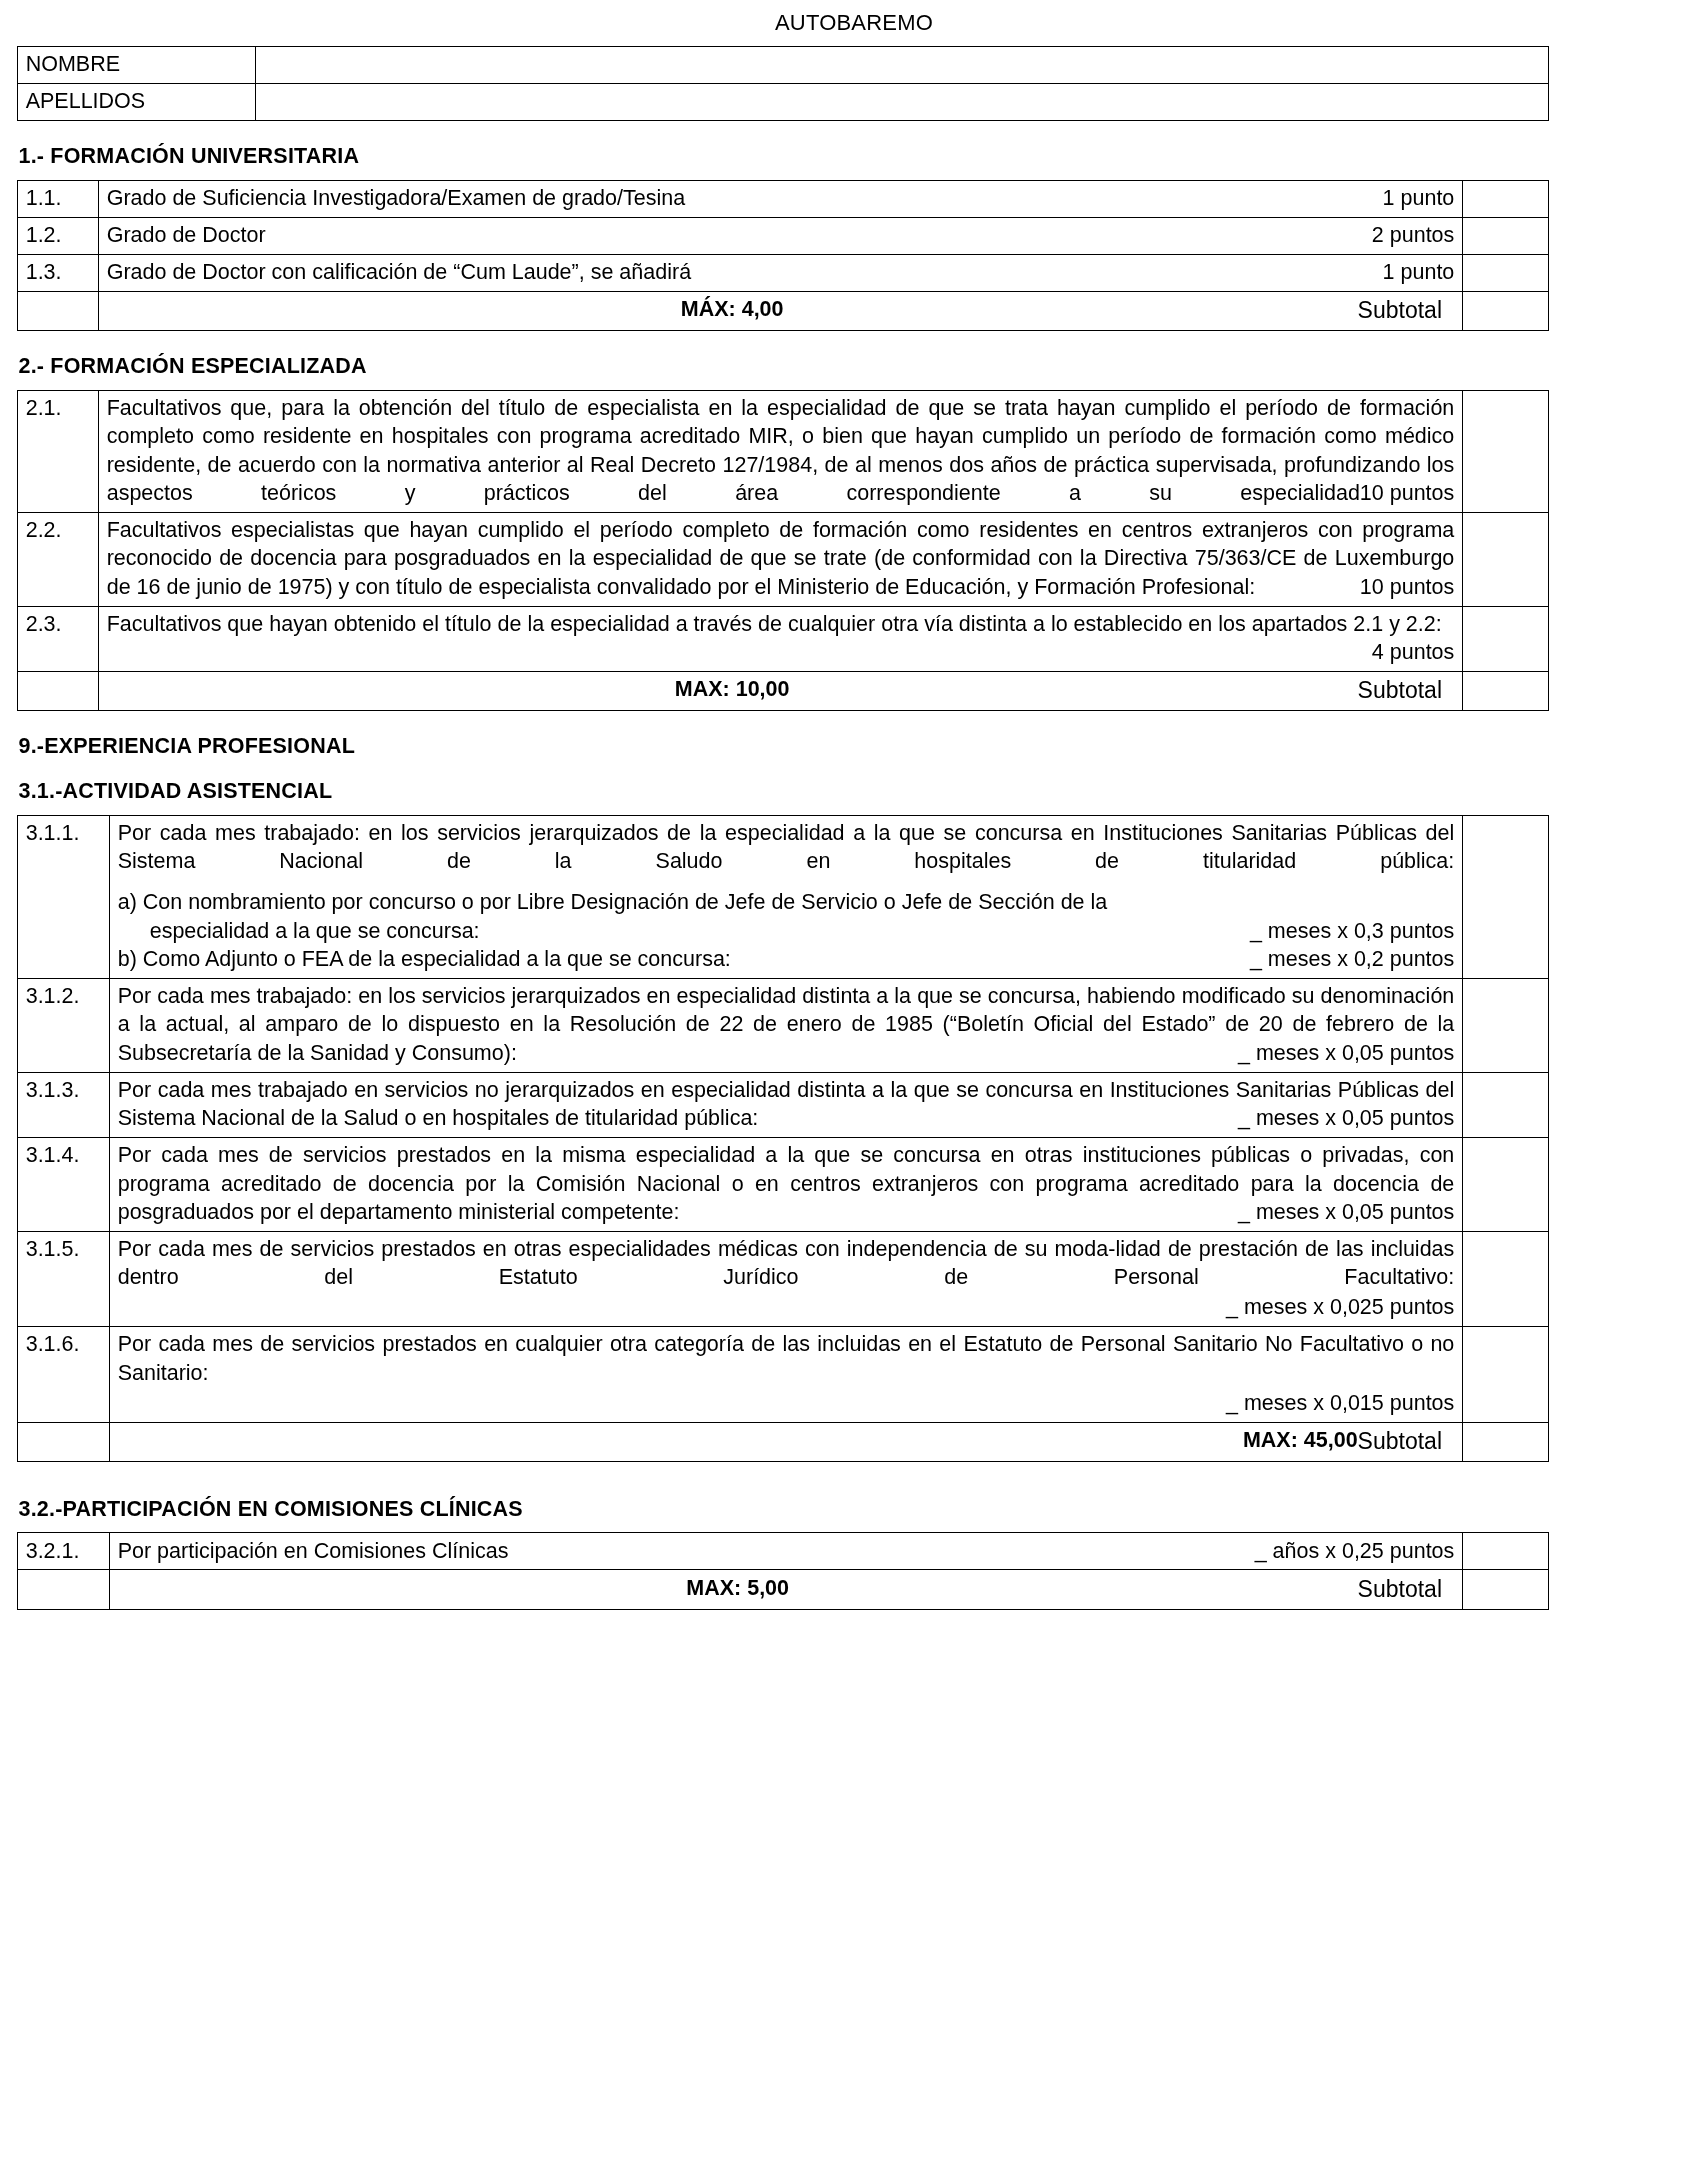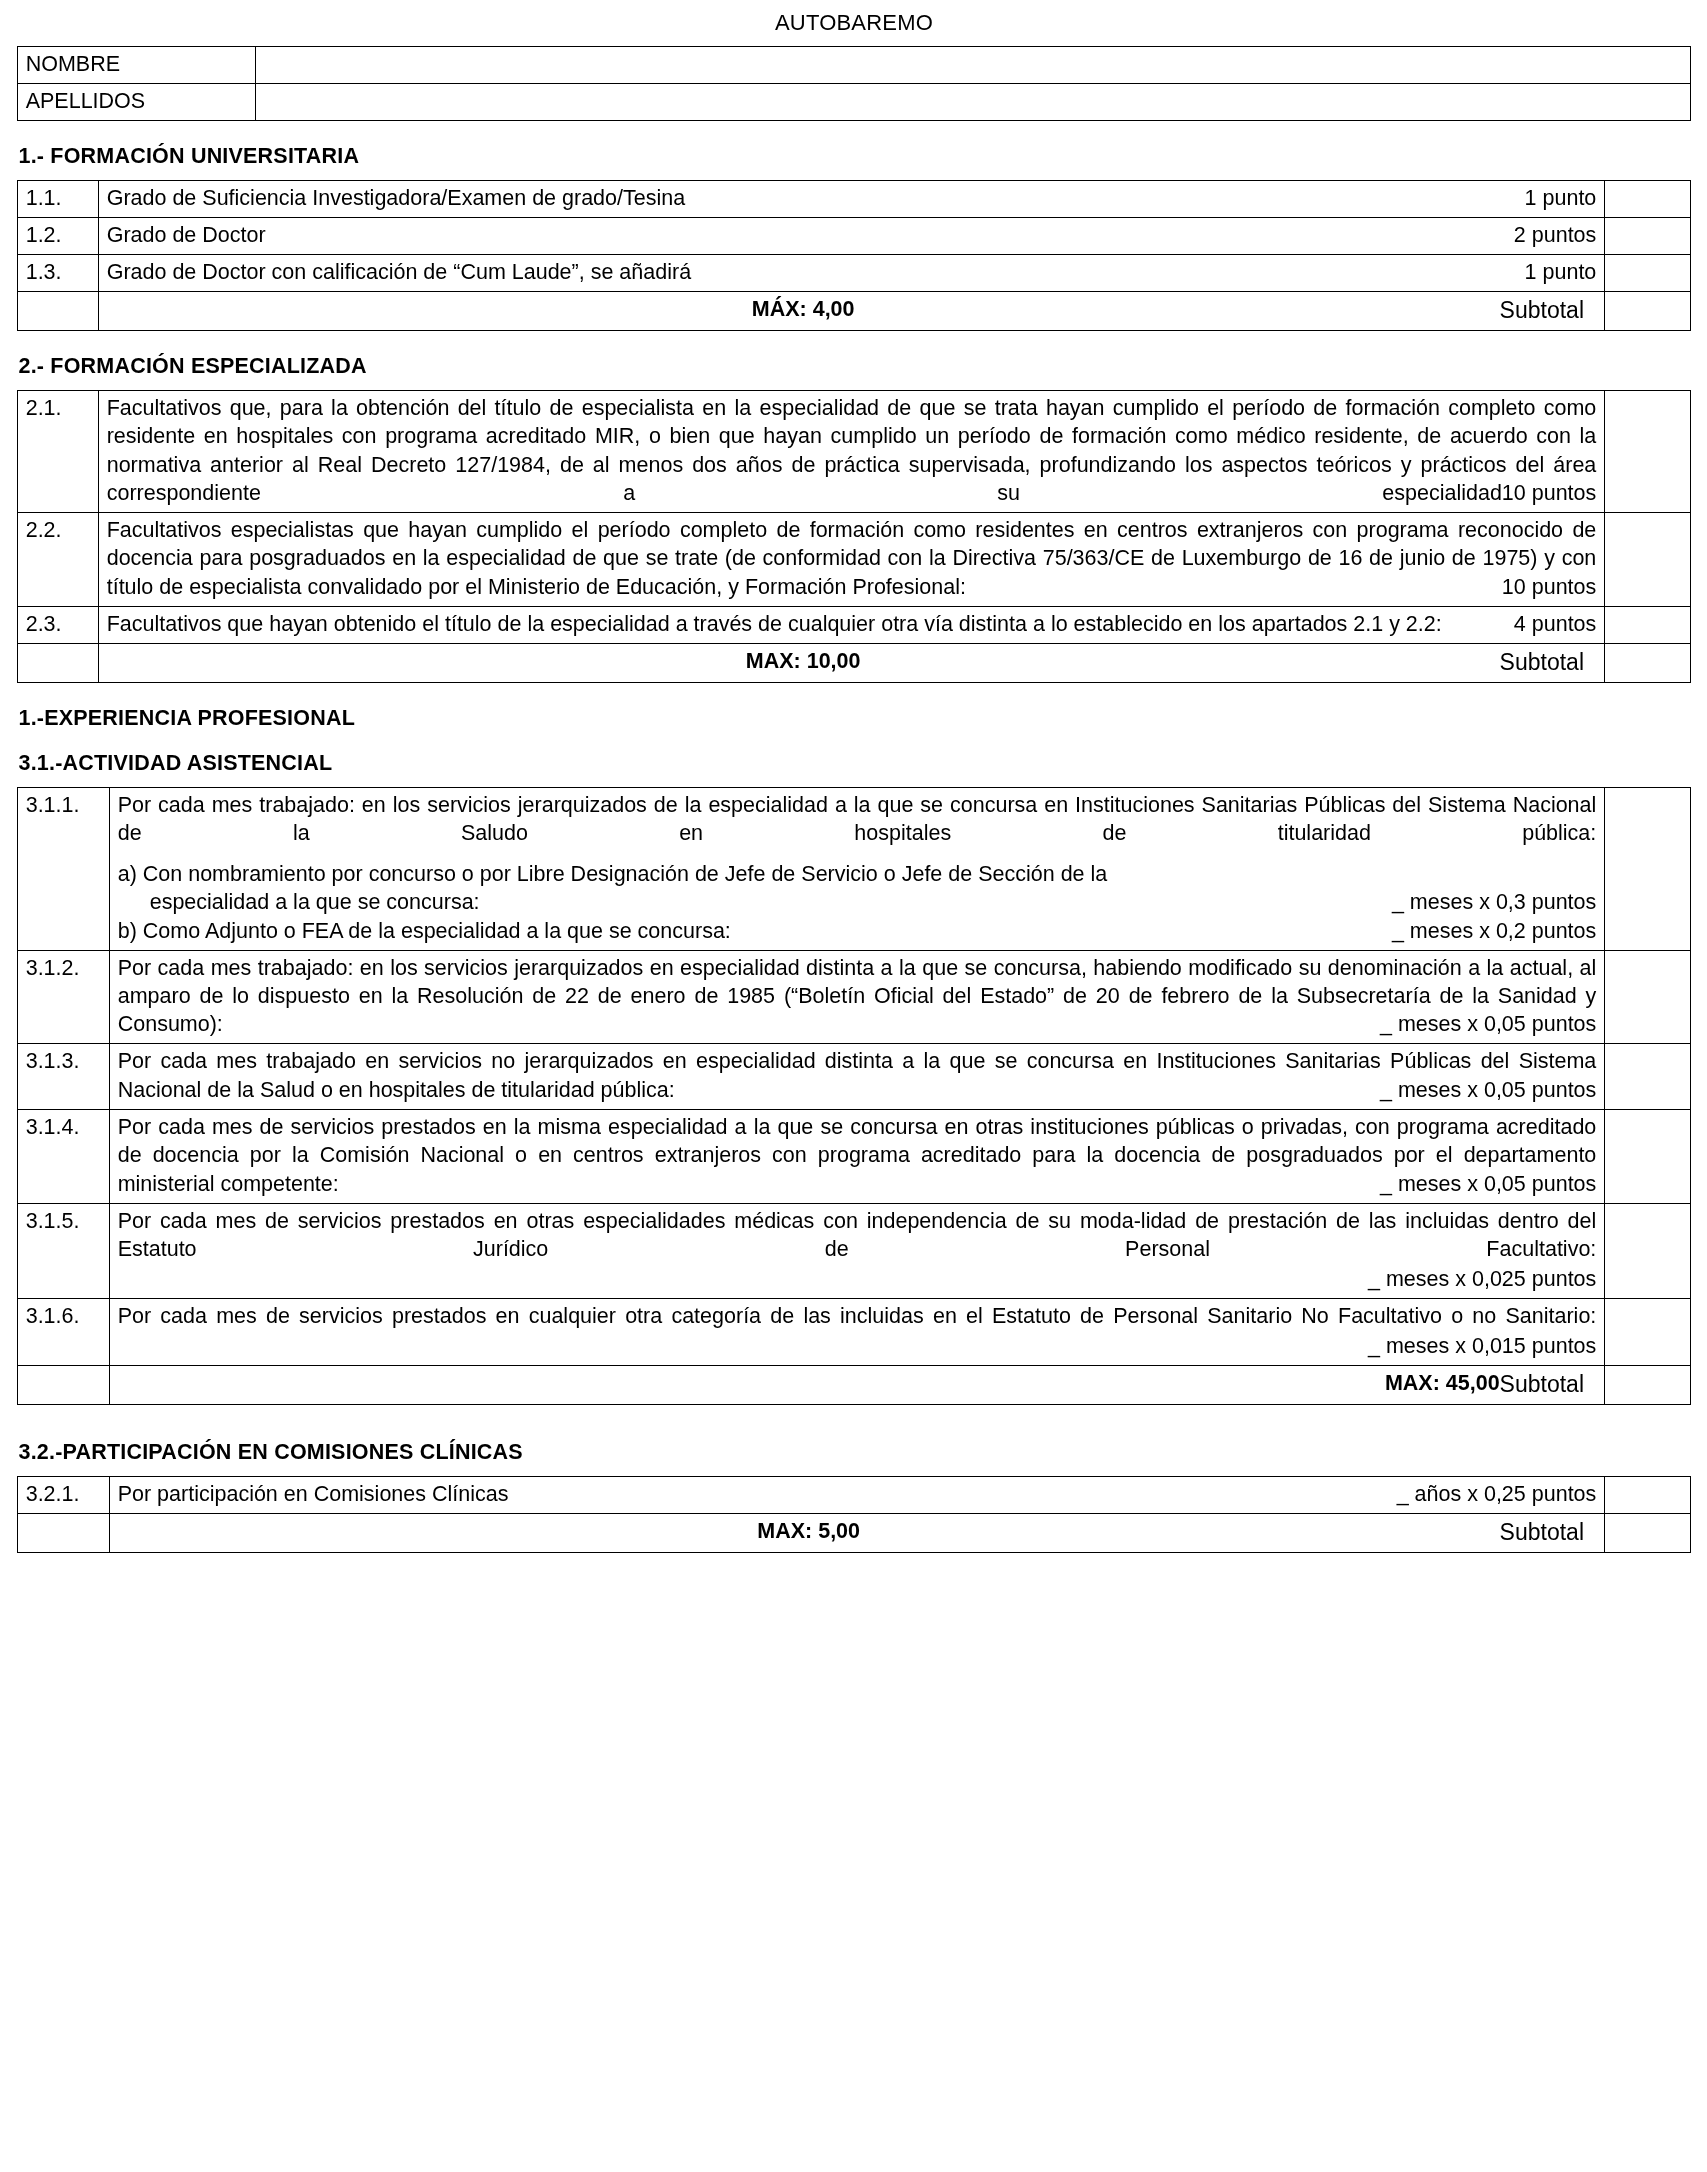--- a/index.html
+++ b/index.html
@@ -22,21 +22,21 @@
   }
   .doc-title {
     text-align: center;
     font-size: 22px;
     letter-spacing: 0.2px;
     margin: 0 0 10.8px 0;
     line-height: 1.1;
   }
   table.t {
     border-collapse: collapse;
-    width: 1674px;
+    width: 1532px;
     table-layout: fixed;
   }
   table.t td {
     border: 1.5px solid #000000;
     vertical-align: top;
     padding: 3.1px 7.7px 4.6px 7.7px;
     font-size: 21.5px;
     line-height: 1.32;
   }
   .nomb-label {
@@ -231,21 +231,21 @@
         <td class="empty-first">&nbsp;</td>
         <td class="row-body">
           <span class="sub-cell" style="float:right">Subtotal</span>
           <span class="max-cell" style="display:block;text-align:center">MAX: 10,00</span>
         </td>
         <td class="col-score">&nbsp;</td>
       </tr>
     </tbody>
   </table>
 
-  <div class="sec-head">1.-EXPERIENCIA PROFESIONAL</div>
+  <div class="sec-head">9.-EXPERIENCIA PROFESIONAL</div>
   <div class="sec-head tight">3.1.-ACTIVIDAD ASISTENCIAL</div>
 
   <table class="t">
     <colgroup>
         <col style="width:92px">
         <col>
         <col style="width:86px">
       </colgroup>
     <tbody>
       <tr>

